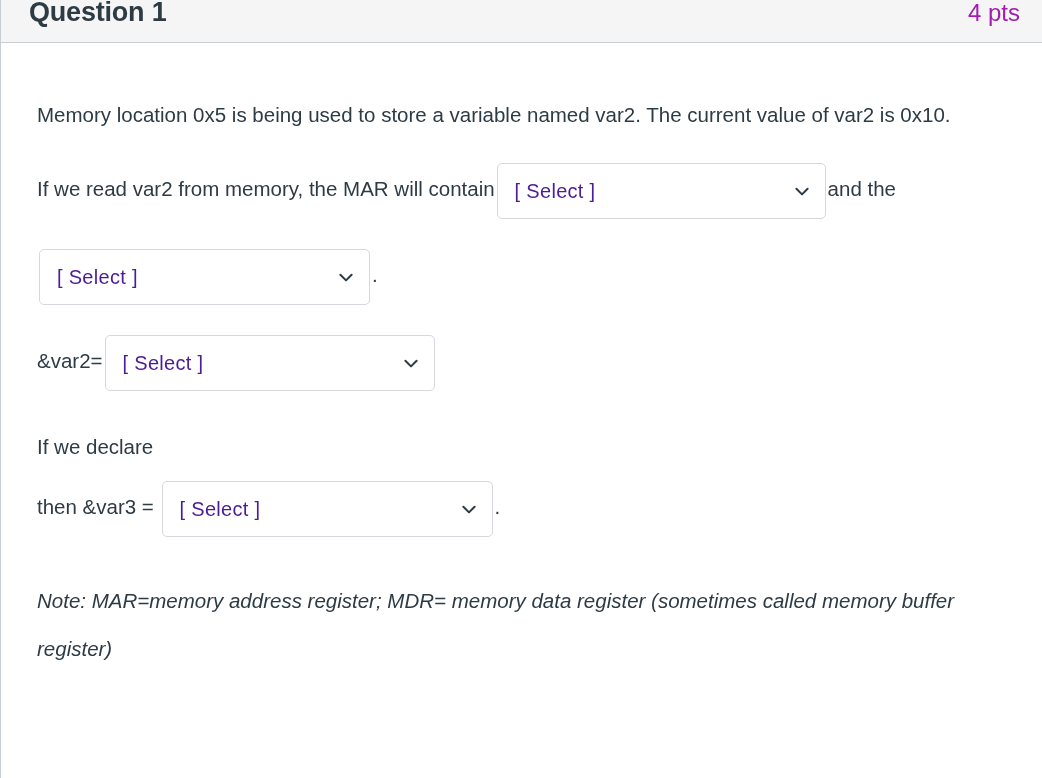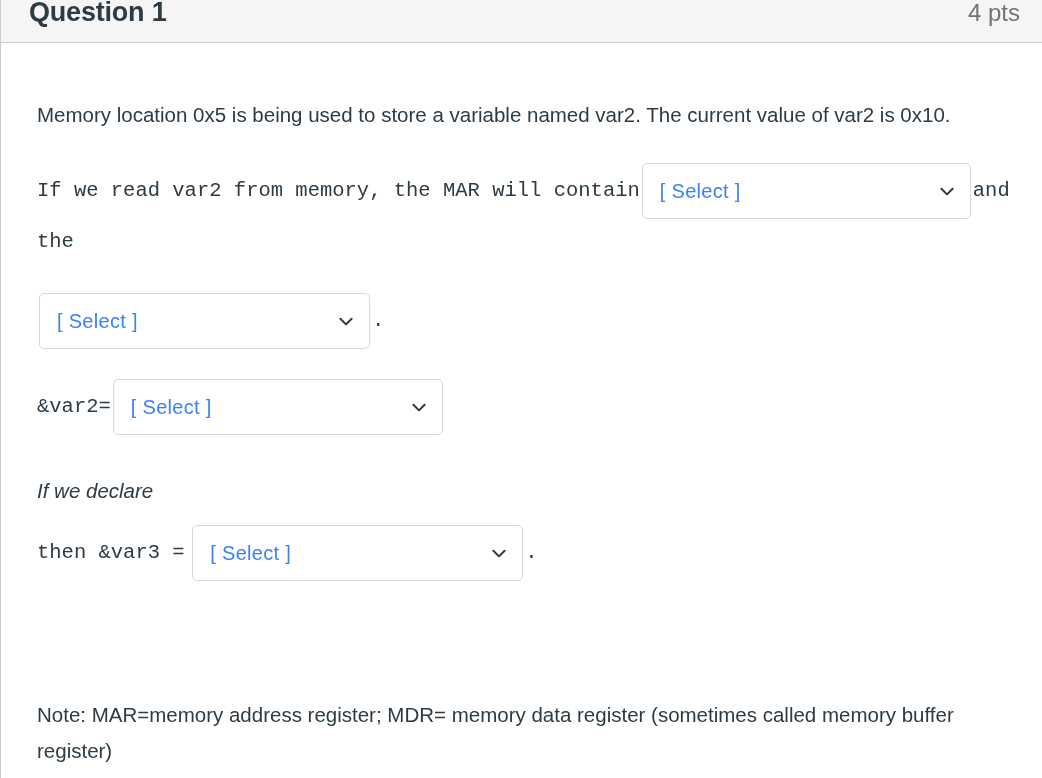--- a/index.html
+++ b/index.html
@@ -39,21 +39,21 @@
     font-size: 27px;
     font-weight: bold;
     color: #2d3b45;
     line-height: 26px;
     margin-top: -18px;
     letter-spacing: -0.2px;
     white-space: nowrap;
   }
   .question-points {
     font-size: 24px;
-    color: #737373;
+    color: #a21caf;
     line-height: 26px;
     margin-top: -16px;
     white-space: nowrap;
   }
 
   
   .question-body {
     padding: 0 22px 0 36px;
     box-sizing: border-box;
   }
@@ -77,22 +77,23 @@
   .para-addr {
     margin-top: 30px;
   }
 
   .para-declare {
     margin-top: 38px;
     line-height: 36px;
   }
 
   .para-note {
-    margin-top: 116px;
-    line-height: 36px;
+    margin-top: 40px;
+    font-style: italic;
+    line-height: 48px;
   }
 
   
   .select-box {
     display: inline-block;
     position: relative;
     vertical-align: middle;
     box-sizing: border-box;
     height: 56px;
     background: #ffffff;
@@ -100,21 +101,21 @@
     border-radius: 5px;
     cursor: pointer;
     margin: 0 2px;
   }
   .select-box .select-label {
     position: absolute;
     left: 17px;
     top: 50%;
     transform: translateY(-50%);
     font-size: 20px;
-    color: #3b82f6;
+    color: #4c1d95;
     white-space: nowrap;
     letter-spacing: 0.3px;
   }
   .select-box .chevron-down-icon {
     position: absolute;
     right: 14px;
     top: 50%;
     transform: translateY(-50%);
     width: 18px;
     height: 18px;
@@ -124,22 +125,22 @@
     display: block;
     width: 18px;
     height: 18px;
   }
 
   .sel-mar  { width: 329px; }
   .sel-mdr  { width: 331px; }
   .sel-addr { width: 330px; }
   .sel-var3 { width: 331px; }
 
-  .inline-text { display: inline; font-family: Liberation Mono, monospace; }
-  .code-line { display: block; font-style: italic; }
+  .inline-text { display: inline; }
+  .code-line { display: block; }
 </style>
 </head>
 <body>
 
 <div class="question-container">
 
   <div class="question-header">
     <div class="question-title">Question 1</div>
     <div class="question-points">4 pts</div>
   </div>

